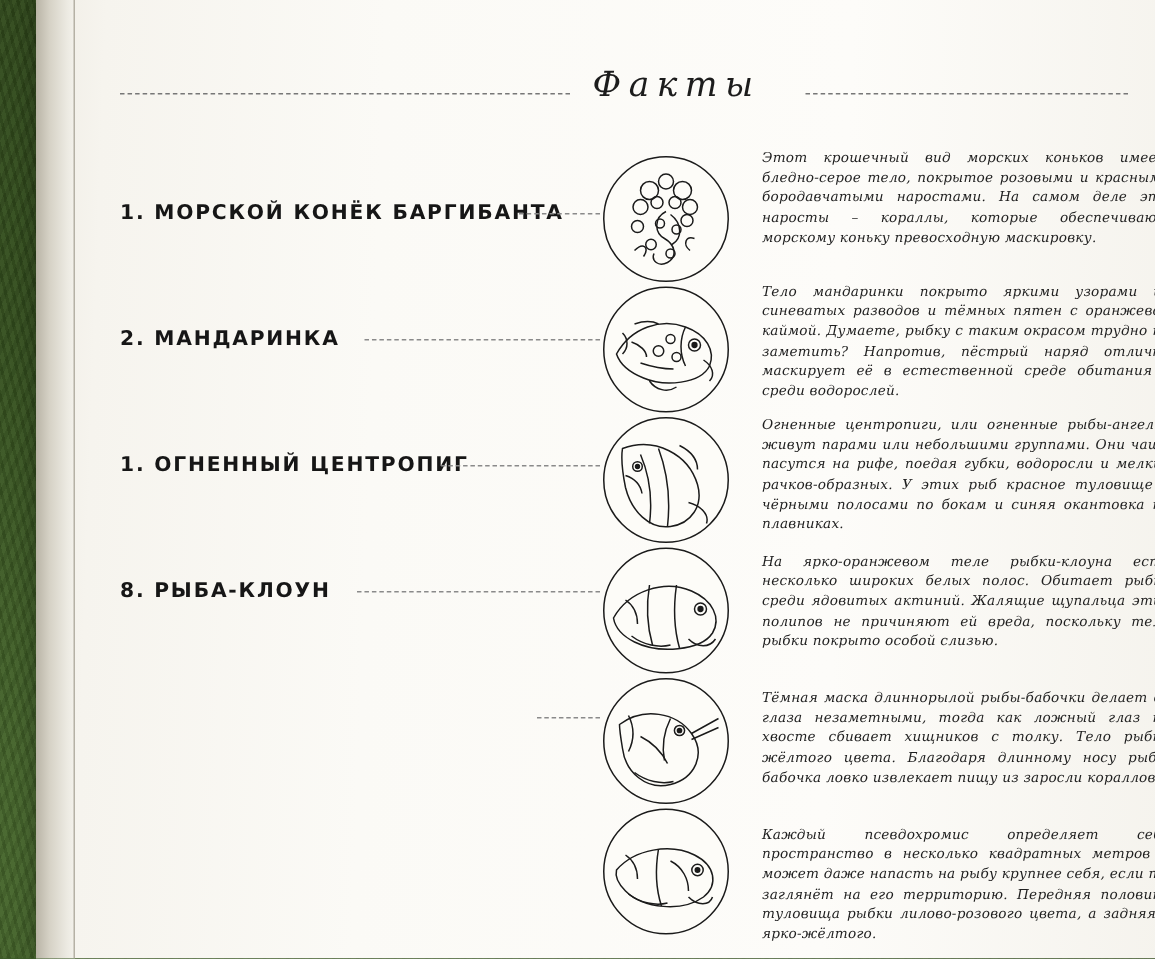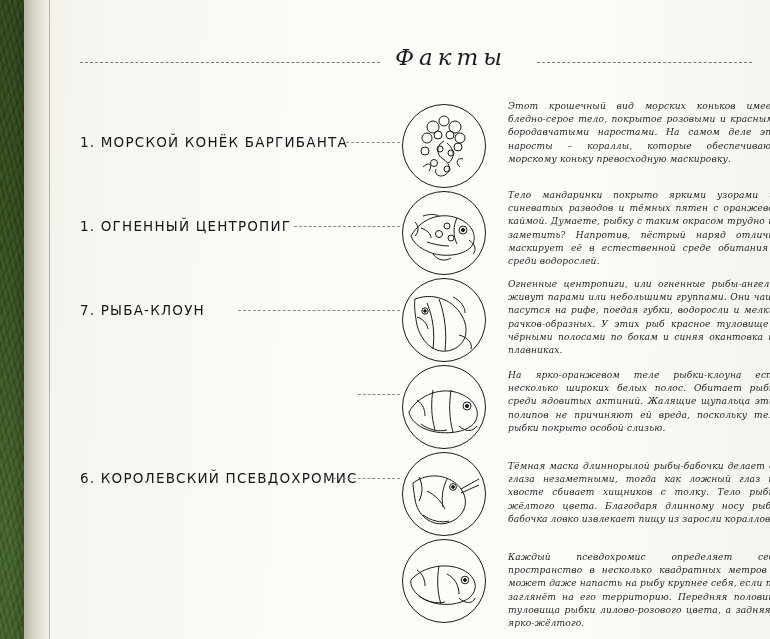--- a/index.html
+++ b/index.html
@@ -98,20 +98,21 @@
   }
   .list-label {
     position: absolute;
     left: 22px;
     top: 14px;
     font-family: "DejaVu Sans", sans-serif;
     font-size: 13.5px;
     letter-spacing: 1.2px;
     color: #161616;
     white-space: nowrap;
+    font-weight: bold;
   }
   .leader {
     position: absolute;
     top: 22px;
     height: 0;
     border-top: 1px dashed #8a8a8a;
   }
 
   
   .medallions {
@@ -181,33 +182,33 @@
       <div class="title-rule left"></div>
       <div class="title-rule right"></div>
       <div class="title">Факты</div>
 
       <div class="list">
         <div class="list-item">
           <div class="list-label">1. МОРСКОЙ КОНЁК БАРГИБАНТА</div>
           <div class="leader" style="left:288px;width:54px;"></div>
         </div>
         <div class="list-item">
+          <div class="list-label">2. МАНДАРИНКА</div>
+          <div class="leader" style="left:185px;width:157px;"></div>
+        </div>
+        <div class="list-item">
           <div class="list-label">1. ОГНЕННЫЙ ЦЕНТРОПИГ</div>
           <div class="leader" style="left:236px;width:106px;"></div>
         </div>
         <div class="list-item">
-          <div class="list-label">7. РЫБА-КЛОУН</div>
+          <div class="list-label">8. РЫБА-КЛОУН</div>
           <div class="leader" style="left:180px;width:162px;"></div>
         </div>
         <div class="list-item">
           <div class="leader" style="left:300px;width:42px;"></div>
-        </div>
-        <div class="list-item">
-          <div class="list-label">6. КОРОЛЕВСКИЙ ПСЕВДОХРОМИС</div>
-          <div class="leader" style="left:270px;width:72px;"></div>
         </div>
       </div>
 
       <div class="medallions">
 
         <div class="medallion">
           <svg width="82" height="82" viewBox="0 0 82 82" aria-hidden="true">
             <g stroke="#1b1b1b" fill="none" stroke-width="1">
               <circle cx="30" cy="22" r="6"></circle>
                 <circle cx="41" cy="16" r="5"></circle>

